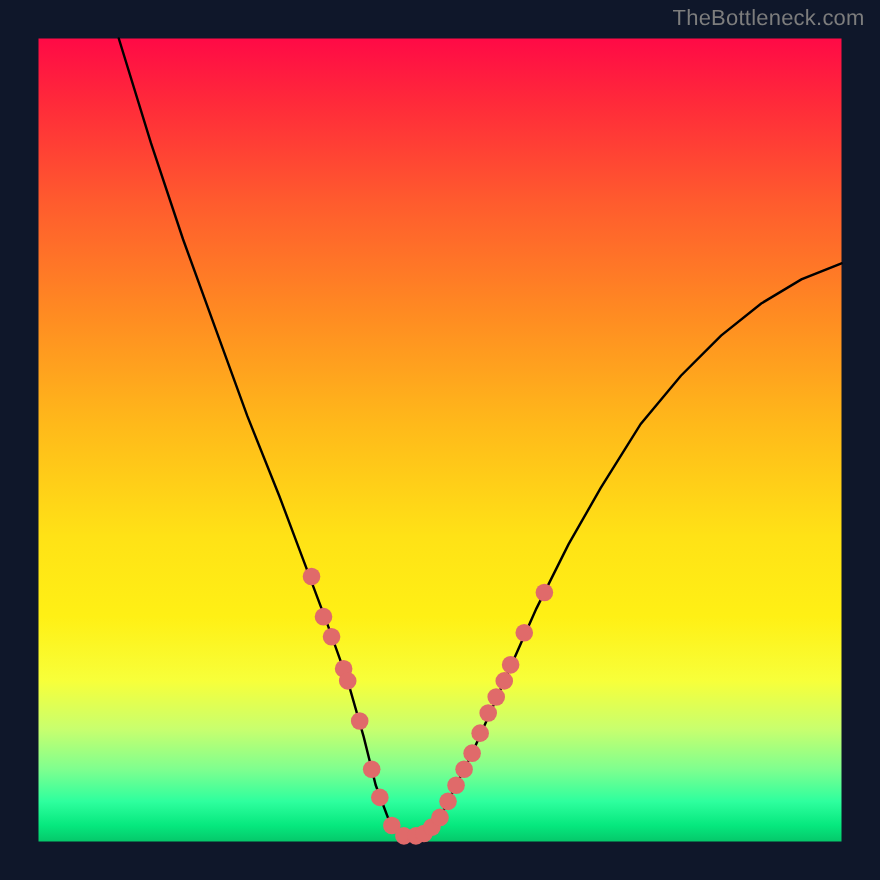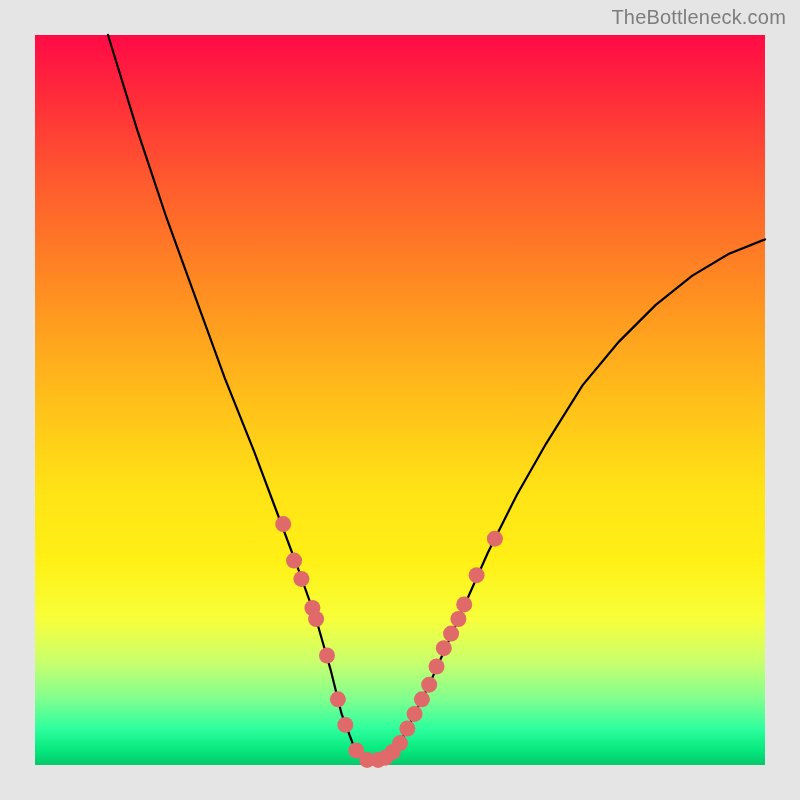--- a/index.html
+++ b/index.html
@@ -7,21 +7,21 @@
     padding: 0;
     width: 800px;
     height: 800px;
     overflow: hidden;
     background: #000;
     font-family: Arial, Helvetica, sans-serif;
   }
   .frame {
     position: absolute;
     inset: 0;
-    background: #e5e5e5;
+    background: #0f172a;
   }
   .plot-area {
     position: absolute;
     left: 35px;
     top: 35px;
     width: 730px;
     height: 730px;
     
     background: linear-gradient(
       to bottom,

